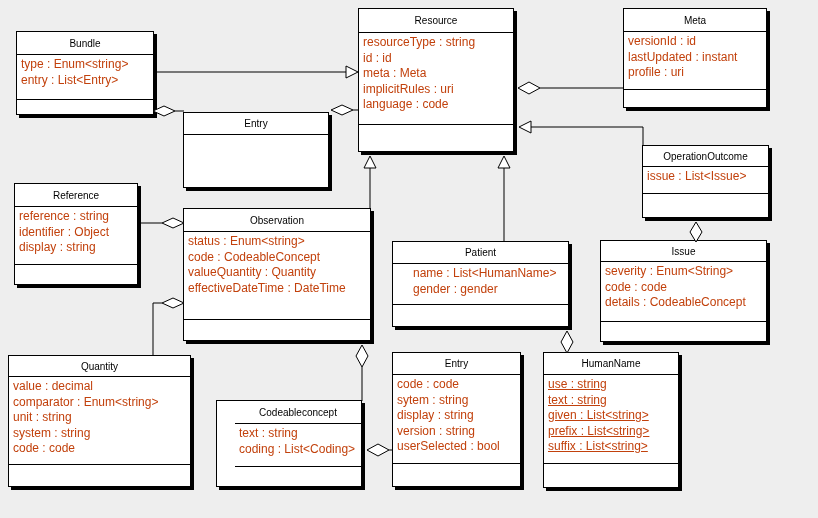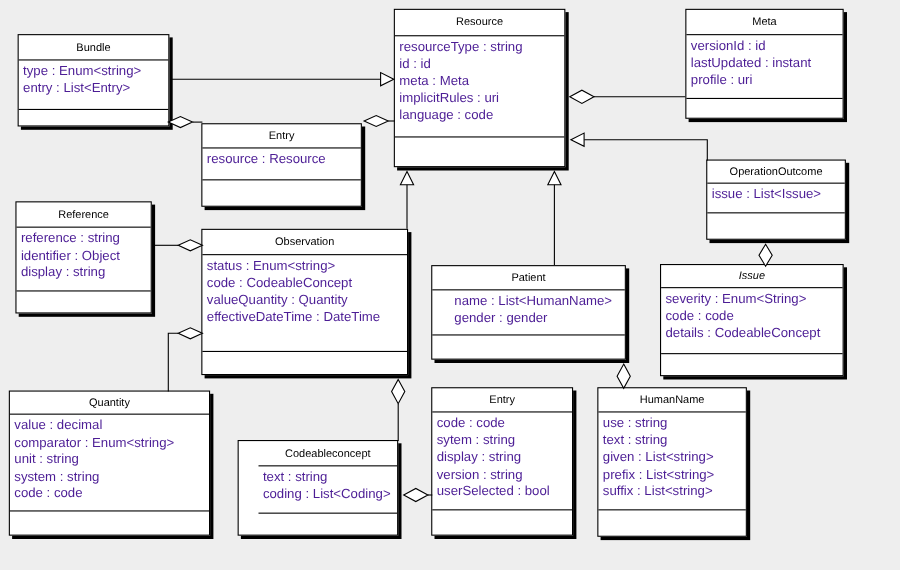--- a/index.html
+++ b/index.html
@@ -44,21 +44,21 @@
     white-space: nowrap;
     overflow: hidden;
   }
   .uml-attrs {
     flex: 0 0 auto;
     border-bottom: 1px solid #000000;
     box-sizing: border-box;
     padding: 2px 2px 0 4px;
     font-size: 12px;
     line-height: 15.5px;
-    color: #4c1d95;
+    color: #c2410c;
     overflow: hidden;
   }
   .uml-attr {
     white-space: nowrap;
   }
   .uml-empty {
     flex: 1 1 auto;
   }
 </style>
 </head>
@@ -140,23 +140,20 @@
       <div class="uml-title" style="height: 22px;">Meta</div>
       <div class="uml-attrs" style="height: 58px;">
         <div class="uml-attr">versionId : id</div>
         <div class="uml-attr">lastUpdated : instant</div>
         <div class="uml-attr">profile : uri</div>
       </div>
       <div class="uml-empty"></div>
     </div>
     <div class="uml-class" style="left: 183px; top: 112px; width: 146px; height: 76px;">
       <div class="uml-title" style="height: 21px;">Entry</div>
-      <div class="uml-attrs" style="height: 29px;">
-        <div class="uml-attr">resource : Resource</div>
-      </div>
       <div class="uml-empty"></div>
     </div>
     <div class="uml-class" style="left: 14px; top: 183px; width: 124px; height: 102px;">
       <div class="uml-title" style="height: 22px;">Reference</div>
       <div class="uml-attrs" style="height: 58px;">
         <div class="uml-attr">reference : string</div>
         <div class="uml-attr">identifier : Object</div>
         <div class="uml-attr">display : string</div>
       </div>
       <div class="uml-empty"></div>
@@ -180,21 +177,21 @@
       <div class="uml-empty"></div>
     </div>
     <div class="uml-class" style="left: 642px; top: 145px; width: 127px; height: 73px;">
       <div class="uml-title" style="height: 20px;">OperationOutcome</div>
       <div class="uml-attrs" style="height: 27px;">
         <div class="uml-attr">issue : List&lt;Issue&gt;</div>
       </div>
       <div class="uml-empty"></div>
     </div>
     <div class="uml-class" style="left: 600px; top: 240px; width: 167px; height: 102px;">
-      <div class="uml-title" style="height: 20px; font-style: italic;">Issue</div>
+      <div class="uml-title" style="height: 20px;">Issue</div>
       <div class="uml-attrs" style="height: 60px;">
         <div class="uml-attr">severity : Enum&lt;String&gt;</div>
         <div class="uml-attr">code : code</div>
         <div class="uml-attr">details : CodeableConcept</div>
       </div>
       <div class="uml-empty"></div>
     </div>
     <div class="uml-class" style="left: 8px; top: 355px; width: 183px; height: 132px;">
       <div class="uml-title" style="height: 20px;">Quantity</div>
       <div class="uml-attrs" style="height: 88px;">
@@ -220,21 +217,21 @@
         <div class="uml-attr">code : code</div>
         <div class="uml-attr">sytem : string</div>
         <div class="uml-attr">display : string</div>
         <div class="uml-attr">version : string</div>
         <div class="uml-attr">userSelected : bool</div>
       </div>
       <div class="uml-empty"></div>
     </div>
     <div class="uml-class" style="left: 543px; top: 352px; width: 136px; height: 136px;">
       <div class="uml-title" style="height: 21px;">HumanName</div>
-      <div class="uml-attrs" style="height: 89px;">
+      <div class="uml-attrs" style="height: 89px; text-decoration: underline;">
         <div class="uml-attr">use : string</div>
         <div class="uml-attr">text : string</div>
         <div class="uml-attr">given : List&lt;string&gt;</div>
         <div class="uml-attr">prefix : List&lt;string&gt;</div>
         <div class="uml-attr">suffix : List&lt;string&gt;</div>
       </div>
       <div class="uml-empty"></div>
     </div>
   </div>
 

